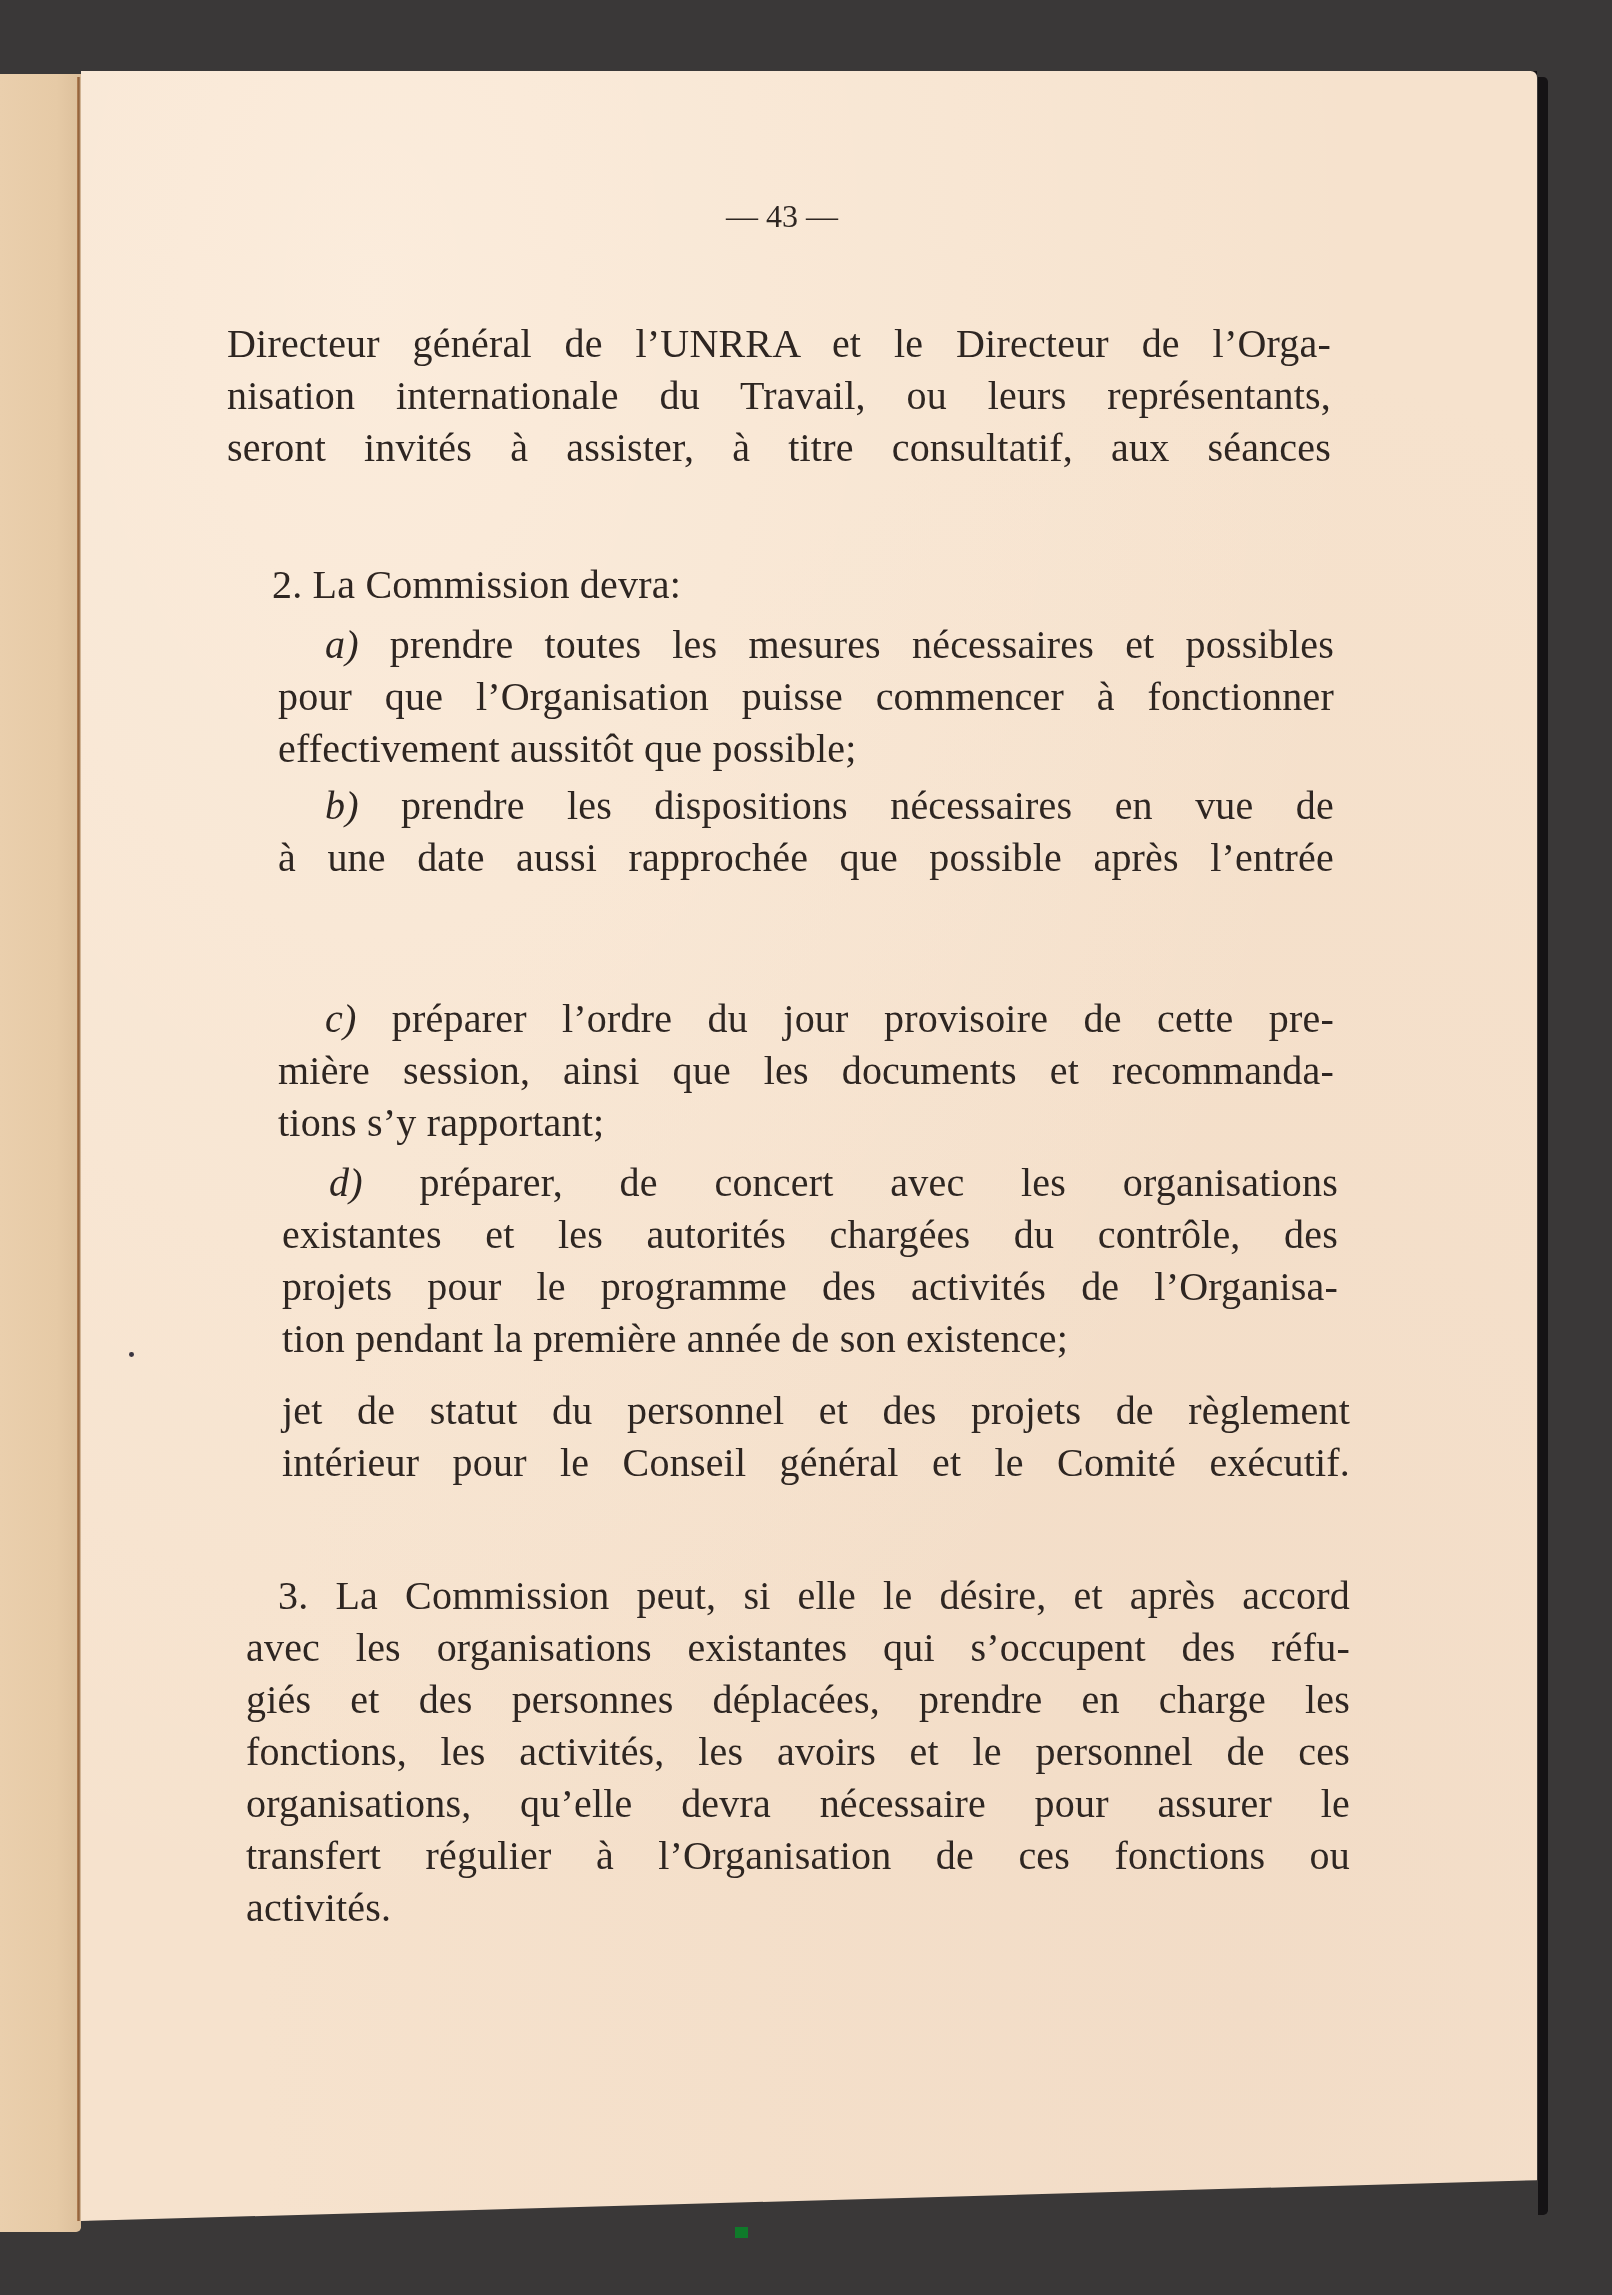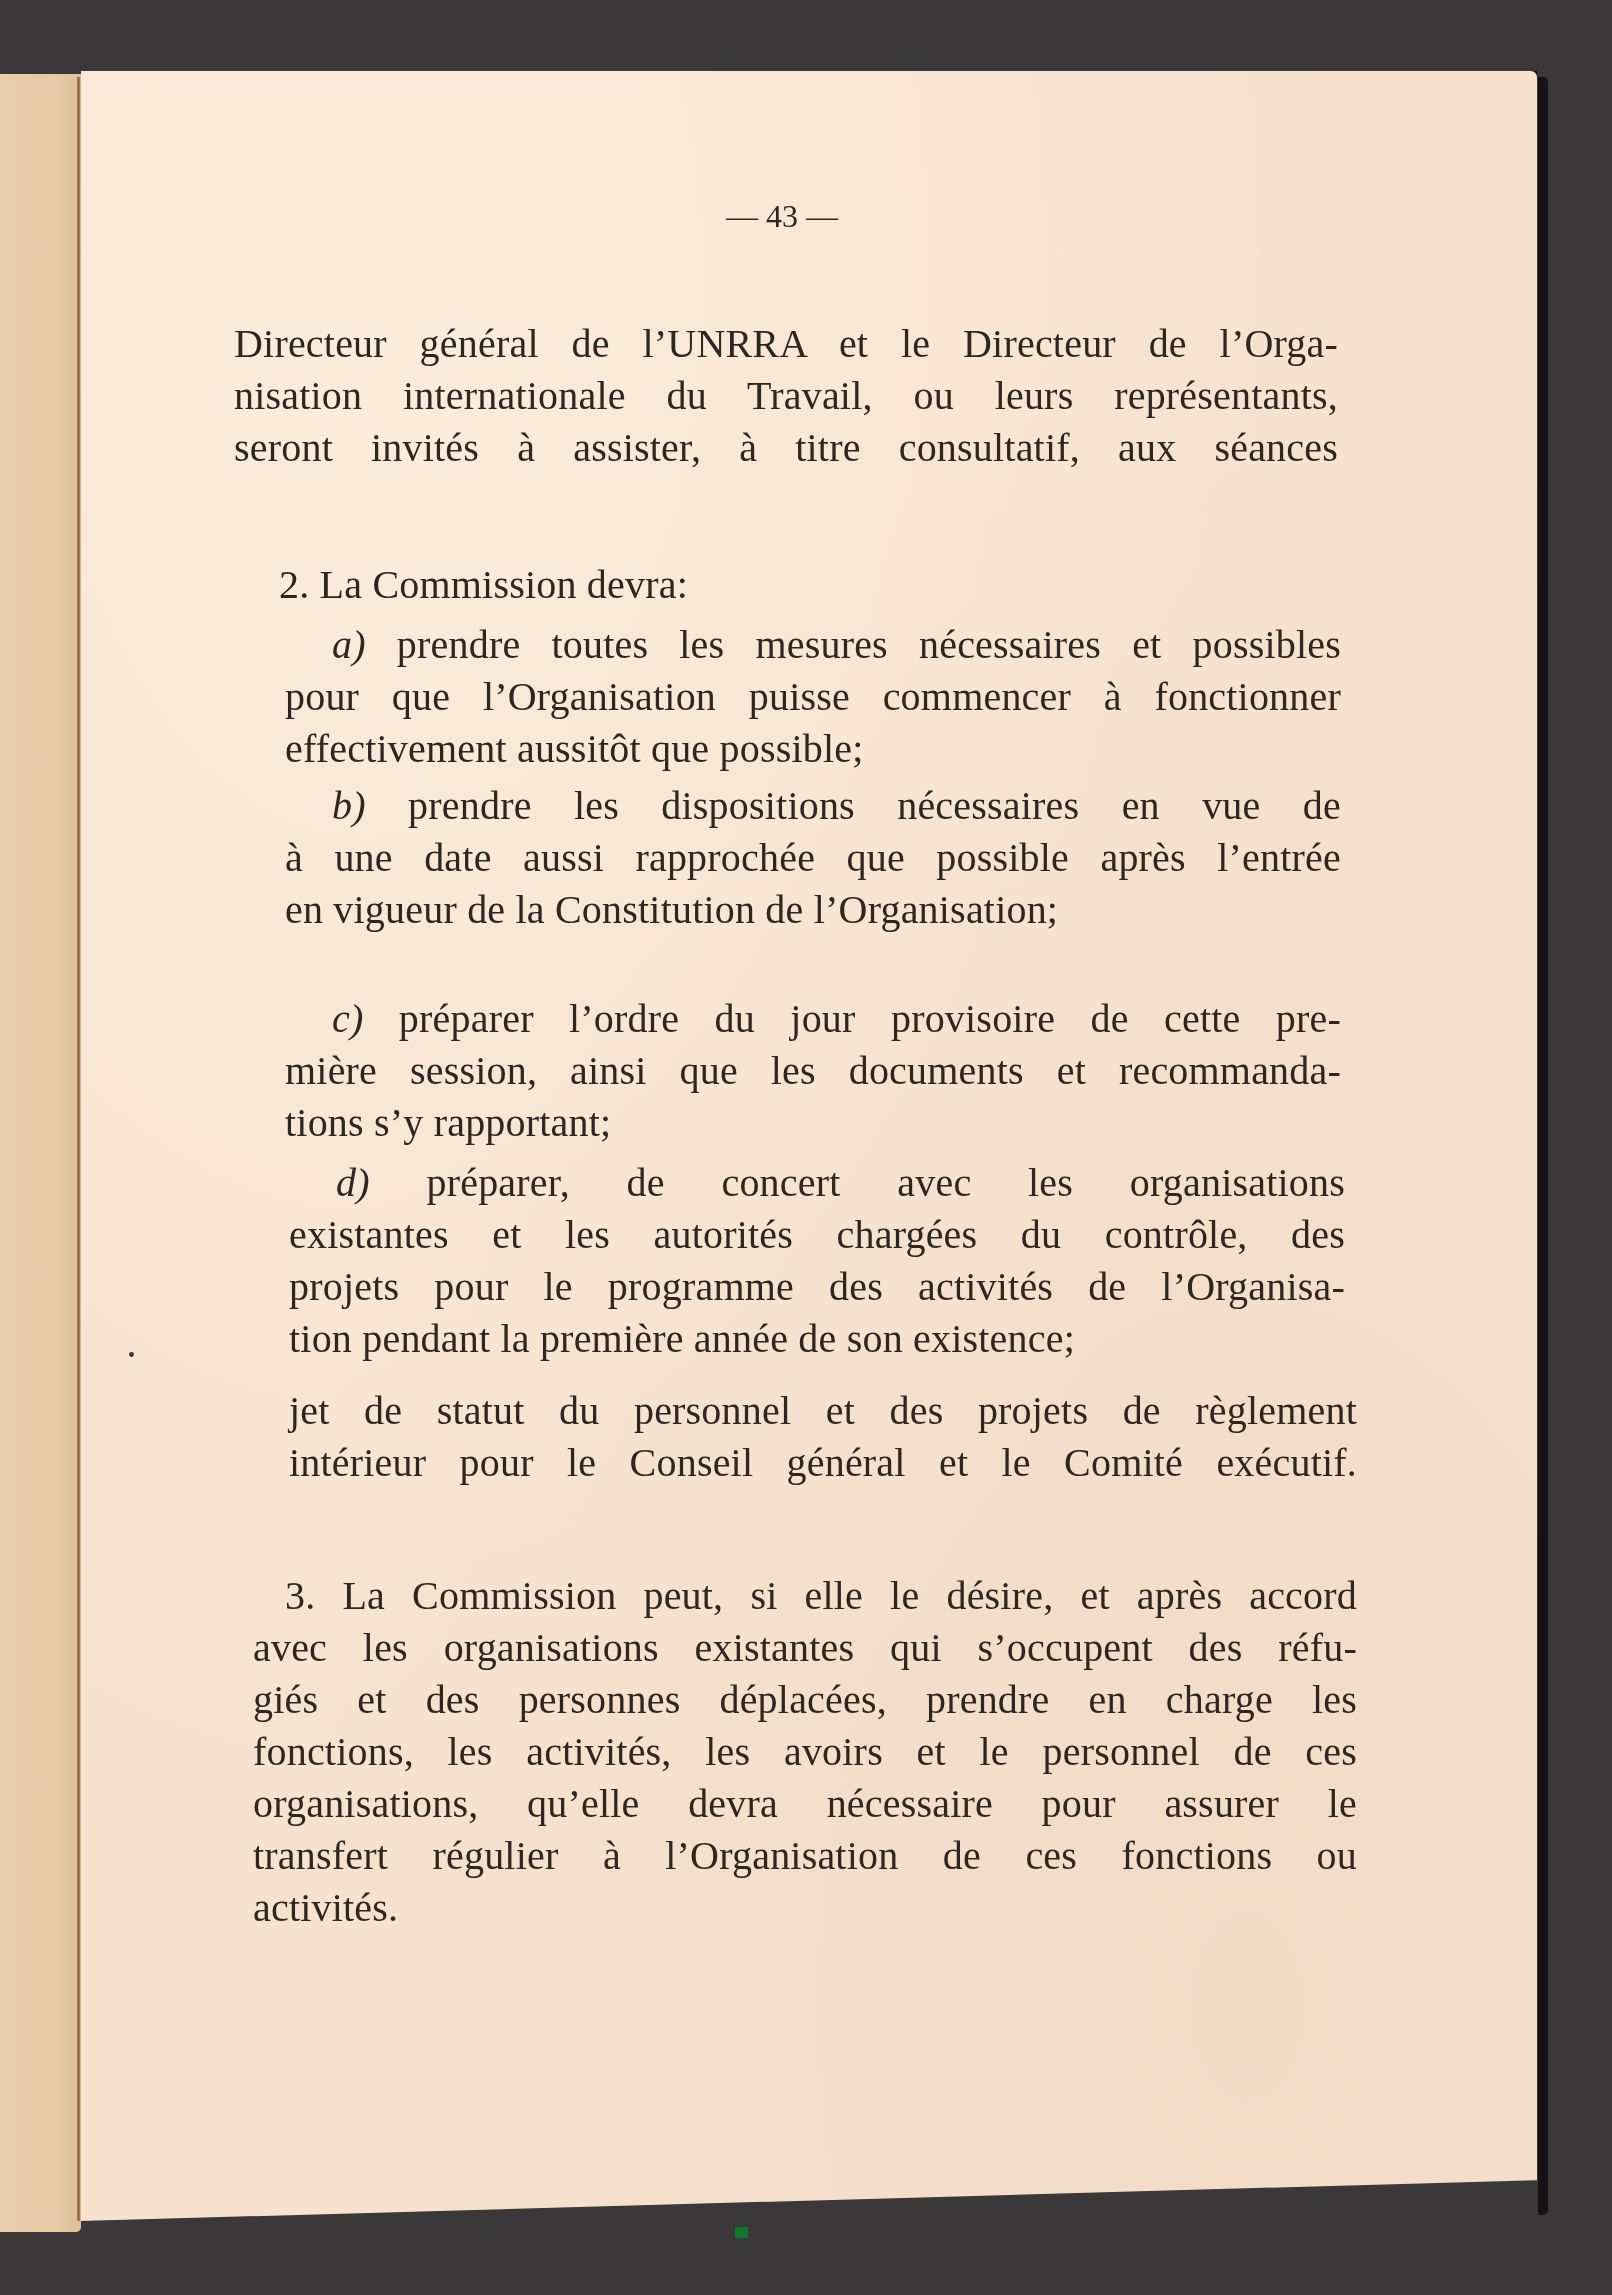--- a/index.html
+++ b/index.html
@@ -62,21 +62,20 @@
       width: 13px;
       height: 10.5px;
       background: #0f7a2a;
     }
     .text {
       color: #2e2622;
       font-size: 40px;
       line-height: 52px;
       letter-spacing: 0.2px;
       position: absolute;
-      margin-left: 7px;
     }
     .page-number {
       position: absolute;
       left: 0;
       top: 198px;
       width: 1548px;
       text-align: center;
       font-size: 32px;
       color: #2e2622;
       padding-left: 8px;
@@ -131,21 +130,20 @@
 
 <div class="text block" style="left:278px; top:619px; width:1056px;">
   <span class="line" style="padding-left:47px;"><span class="label">a)</span> <span>prendre toutes les mesures nécessaires et possibles</span></span>
   <span class="line">pour que l’Organisation puisse commencer à fonctionner</span>
   <span class="line last">effectivement aussitôt que possible;</span>
 </div>
 
 <div class="text block" style="left:278px; top:780px; width:1056px;">
   <span class="line" style="padding-left:47px;"><span class="label">b)</span> <span>prendre les dispositions nécessaires en vue de</span></span>
   <span class="line">à une date aussi rapprochée que possible après l’entrée</span>
-  <span class="line last">en vigueur de la Constitution de l’Organisation;</span>
 </div>
 
 <div class="text block" style="left:278px; top:993px; width:1056px;">
   <span class="line" style="padding-left:47px;"><span class="label">c)</span> <span>préparer l’ordre du jour provisoire de cette pre-</span></span>
   <span class="line">mière session, ainsi que les documents et recommanda-</span>
   <span class="line last">tions s’y rapportant;</span>
 </div>
 
 <div class="text block" style="left:282px; top:1157px; width:1056px;">
   <span class="line" style="padding-left:47px;"><span class="label">d)</span> <span>préparer, de concert avec les organisations</span></span>

